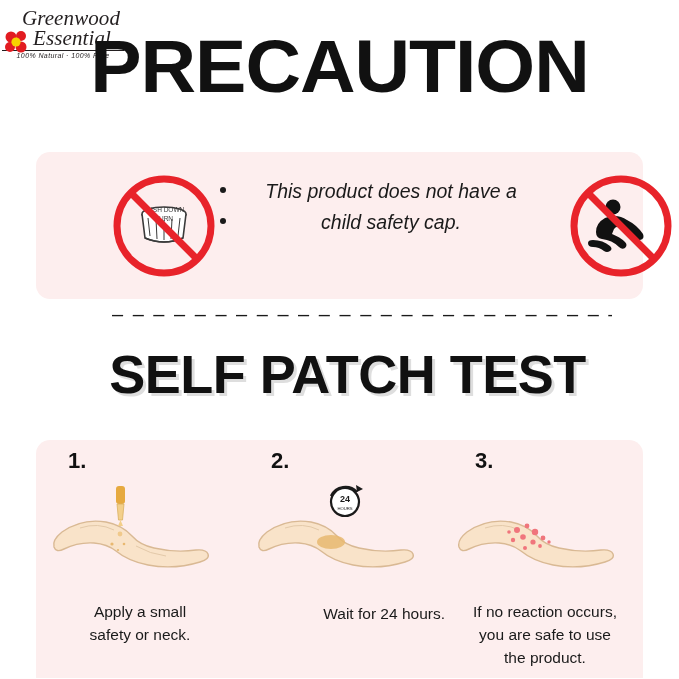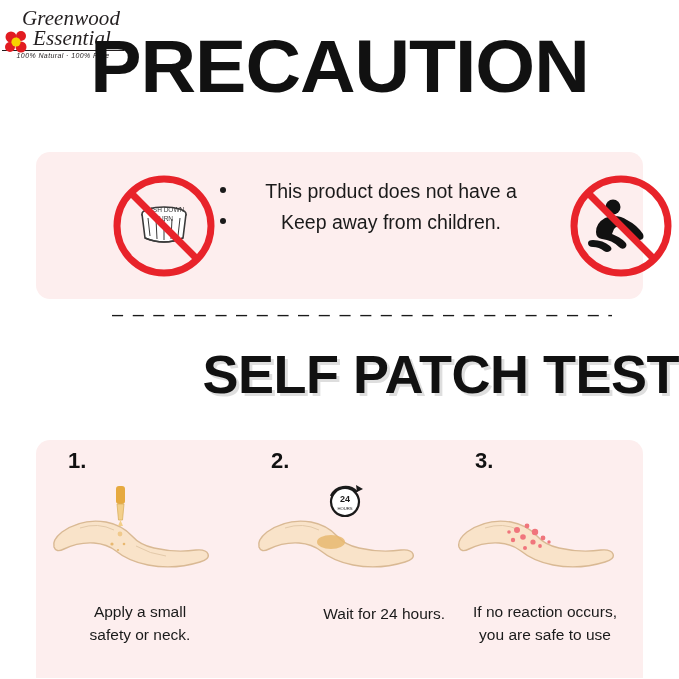--- a/index.html
+++ b/index.html
@@ -66,21 +66,21 @@
     line-height: 78px;
     letter-spacing: -1px;
     transform: scaleX(1.04);
     color: #111111;
   }
 
   .title-patch {
     position: absolute;
     left: 0; right: 0;
     top: 345px;
-    text-align: right;
+    text-align: center;
     font-weight: bold;
     font-size: 54px;
     line-height: 58px;
     letter-spacing: -0.5px;
     color: #111111;
     text-shadow: 3px 3px 0 rgba(0,0,0,0.13);
     margin-left: 16px;
   }
 
   
@@ -97,20 +97,21 @@
   }
   .precaution-text {
     position: absolute;
     left: 185px;
     top: 24px;
     width: 340px;
     text-align: center;
     font-size: 19.5px;
     line-height: 31px;
     color: #1a1a1a;
+    font-style: italic;
   }
   .bullet-row {
     position: relative;
   }
   .bullet-dot {
     position: absolute;
     left: -1px;
     top: 11px;
     width: 6px;
     height: 6px;
@@ -231,21 +232,21 @@
     <text x="52" y="47" font-family="Liberation Sans, sans-serif" font-size="6.5" fill="#3a3a3a" text-anchor="middle">TURN</text>
     <circle cx="52" cy="52" r="47" fill="none" stroke="#e8232a" stroke-width="7"></circle>
     <line x1="19" y1="19" x2="85" y2="85" stroke="#e8232a" stroke-width="7"></line>
   </svg>
 
   <div class="precaution-text">
     <div class="bullet-row">
       <span class="bullet-dot"></span>
       <span class="bullet-dot second"></span>
       <div>This product does not have a</div>
-      <div>Keep away from children.</div>
+      <div>child safety cap.</div>
     </div>
   </div>
 
   <svg class="icon-nochild" viewBox="0 0 104 104">
     <g fill="#111111">
       <circle cx="44" cy="33" r="7.5"></circle>
       <path d="M36 44 q12 -5 22 2 q10 5 16 14 q2 5 -3 6 q-4 1 -7 -3 q-6 -8 -13 -10 q-4 -1 -6 2 l-2 5 q8 3 13 8 q3 3 0 6 q-3 2 -6 -1 q-7 -7 -17 -8 q-6 -1 -6 -7 q0 -9 9 -14 z"></path>
       <path d="M24 66 q10 0 17 6 q3 3 0 5 q-3 2 -6 0 q-5 -4 -11 -4 q-5 0 -5 -4 q0 -3 5 -3 z"></path>
     </g>
     <circle cx="52" cy="52" r="47" fill="none" stroke="#e8232a" stroke-width="7"></circle>
@@ -317,14 +318,15 @@
       <circle cx="98" cy="58" r="2.4"></circle>
       <circle cx="80" cy="68" r="2"></circle>
       <circle cx="95" cy="66" r="1.9"></circle>
       <circle cx="104" cy="62" r="1.7"></circle>
       <circle cx="64" cy="52" r="1.8"></circle>
     </g>
   </svg>
   <div class="step-cap">
     <div>If no reaction occurs,</div>
     <div>you are safe to use</div>
+    <div>the product.</div>
   </div>
 </div>
 
 </body></html>

